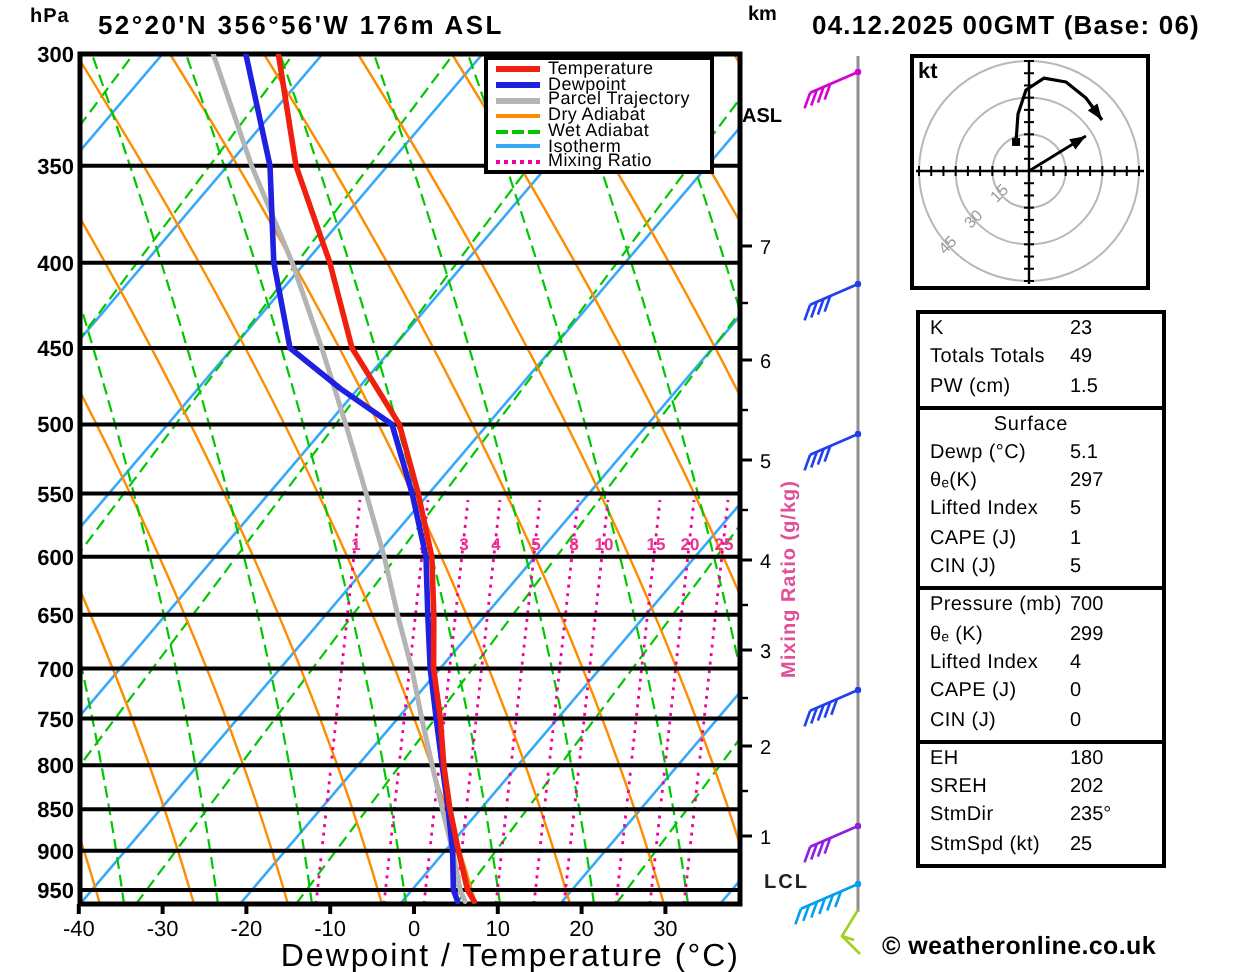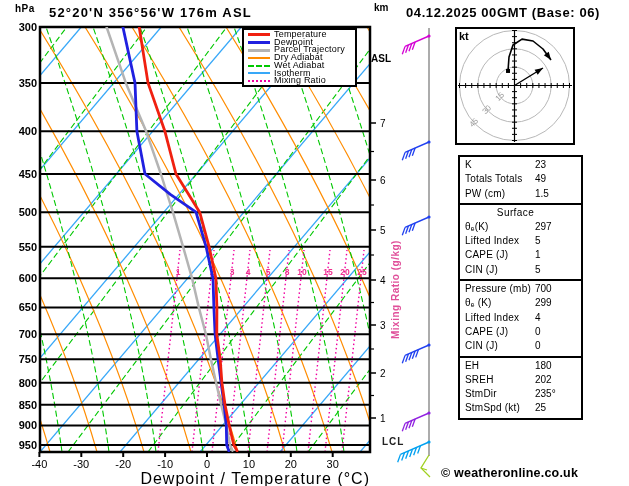--- a/index.html
+++ b/index.html
@@ -344,20 +344,24 @@
           <span class="tval">49</span>
         </div>
         <div class="trow">
           <span class="tlabel">PW (cm)</span>
           <span class="tval">1.5</span>
         </div>
       </div>
       <div class="tsection">
         <div class="thead">Surface</div>
         <div class="trow">
+          <span class="tlabel">Dewp (°C)</span>
+          <span class="tval">5.1</span>
+        </div>
+        <div class="trow">
           <span class="tlabel">θₑ(K)</span>
           <span class="tval">297</span>
         </div>
         <div class="trow">
           <span class="tlabel">Lifted Index</span>
           <span class="tval">5</span>
         </div>
         <div class="trow">
           <span class="tlabel">CAPE (J)</span>
           <span class="tval">1</span>

